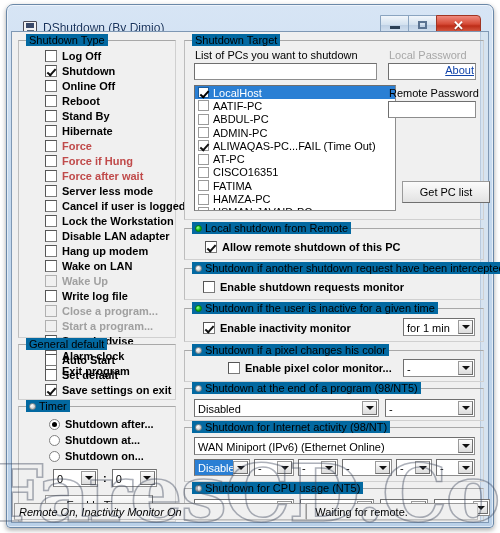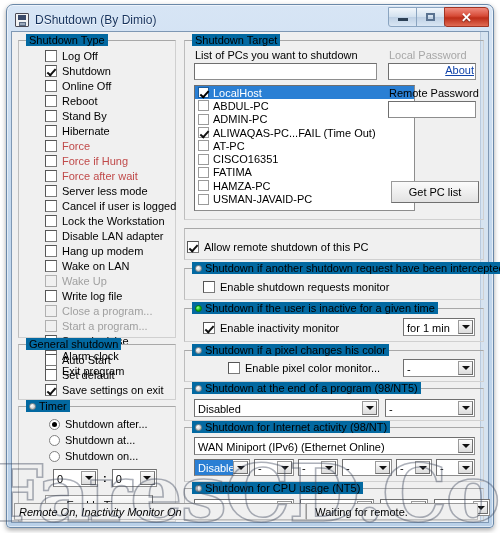--- a/index.html
+++ b/index.html
@@ -17,21 +17,21 @@
   
   #app-window {
     position: absolute;
     left: 6px; top: 4px;
     width: 488px; height: 524px;
     box-sizing: border-box;
     border: 1px solid #6a88a8;
     border-radius: 7px 7px 4px 4px;
     background: linear-gradient(180deg,#d7e5f5 0%, #c3d8ee 40%, #b9d0e8 100%);
     box-shadow: 0 0 0 1px rgba(255,255,255,.55) inset, 0 2px 5px rgba(0,0,0,.35);
-    padding: 3px;
+    padding: 11px;
   }
 
   #titlebar {
     height: 23px;
     position: relative;
     display: flex;
     align-items: center;
     padding-left: 5px;
   }
   #app-icon {
@@ -125,21 +125,21 @@
   .led {
     width: 7px; height: 7px; border-radius: 50%;
     margin-right: 3px;
     display: inline-block;
     box-sizing: border-box;
   }
   .led.on  { background: radial-gradient(circle at 35% 32%, #9bff9b 0%, #12c012 55%, #067006 100%); border:1px solid #0b7a0b;}
   .led.off { background: radial-gradient(circle at 35% 32%, #ffffff 0%, #d8d8d8 55%, #9a9a9a 100%); border:1px solid #8d8d8d;}
 
   
-  .row { display:flex; align-items:center; height:14px; margin-bottom:1px; }
+  .row { display:flex; align-items:center; height:14px; margin-bottom:1px;font-weight:bold; }
   .cb {
     width: 12px; height: 12px;
     border: 1px solid #7a7a7a;
     border-top-color:#555; border-left-color:#555;
     background: #fff;
     box-sizing: border-box;
     margin-right: 5px;
     position: relative;
     flex: 0 0 auto;
   }
@@ -416,21 +416,21 @@
             <span class="lbl">Alarm clock</span>
           </div>
           <div class="row">
             <span class="cb"></span>
             <span class="lbl">Exit program</span>
           </div>
         </div>
     </div>
 
     <div class="grp" id="grp-general" style="left:6px; top:312px; width:158px; height:56px;">
-      <div class="grp-title">General shutdown</div>
+      <div class="grp-title">General default</div>
       <div id="general-list" style="position:absolute; left:26px; top:8px;">
           <div class="row">
             <span class="cb"></span>
             <span class="lbl">Auto Start</span>
           </div>
           <div class="row">
             <span class="cb"></span>
             <span class="lbl">Set default</span>
           </div>
           <div class="row">
@@ -479,27 +479,31 @@
       <div class="btn" style="position:absolute; left:26px; top:88px; width:108px; height:19px;">Enable Timer</div>
     </div>
 
     <div class="grp" id="grp-target" style="left:172px; top:8px; width:300px; height:180px;">
       <div class="grp-title">Shutdown Target</div>
 
       <div style="position:absolute; left:10px; top:8px;">List of PCs you want to shutdown</div>
 
       <div class="tf" style="position:absolute; left:9px; top:22px; width:183px; height:17px;" title=""></div>
 
-      <div id="pc-list" style="left:9px; top:44px; width:221px; height:126px;">
+      <div id="pc-list" style="left:9px; top:44px; width:202px; height:126px;">
           <div class="pcrow sel">
             <span class="cb checked"></span>
             <span>LocalHost</span>
           </div>
           <div class="pcrow">
             <span class="cb"></span>
+            <span>AATIF-PC</span>
+          </div>
+          <div class="pcrow">
+            <span class="cb"></span>
             <span>ABDUL-PC</span>
           </div>
           <div class="pcrow">
             <span class="cb"></span>
             <span>ADMIN-PC</span>
           </div>
           <div class="pcrow">
             <span class="cb checked"></span>
             <span>ALIWAQAS-PC...FAIL (Time Out)</span>
           </div>
@@ -524,27 +528,31 @@
             <span>USMAN-JAVAID-PC</span>
           </div>
         </div>
 
       <div style="position:absolute; left:204px; top:8px; color:#a7a7a7;">Local Password</div>
       <div class="tf" style="position:absolute; left:203px; top:22px; width:88px; height:17px;"></div>
 
       <div style="position:absolute; left:204px; top:46px;">Remote Password</div>
       <div class="tf" style="position:absolute; left:203px; top:60px; width:88px; height:17px;"></div>
 
-      <div class="btn" style="position:absolute; left:206px; top:140px; width:88px; height:22px;">Get PC list</div>
+      <div class="btn" style="position:absolute; left:217px; top:140px; width:88px; height:22px;">Get PC list</div>
     </div>
 
     <div id="about-link">About</div>
 
     <div class="grp" style="left:172px; top:196px; width:300px; height:32px;">
-      <div class="row" style="position:absolute; left:2px; top:11px;">
+      <div class="grp-title">
+        <span class="led on"></span>
+        <span>Local shutdown from Remote</span>
+      </div>
+      <div class="row" style="position:absolute; left:20px; top:11px;">
         <span class="cb checked"></span>
         <span class="lbl">Allow remote shutdown of this PC</span>
       </div>
     </div>
 
     <div class="grp" style="left:172px; top:236px; width:300px; height:32px;">
       <div class="grp-title">
         <span class="led off"></span>
         <span>Shutdown if another shutdown request have been intercepted</span>
       </div>

